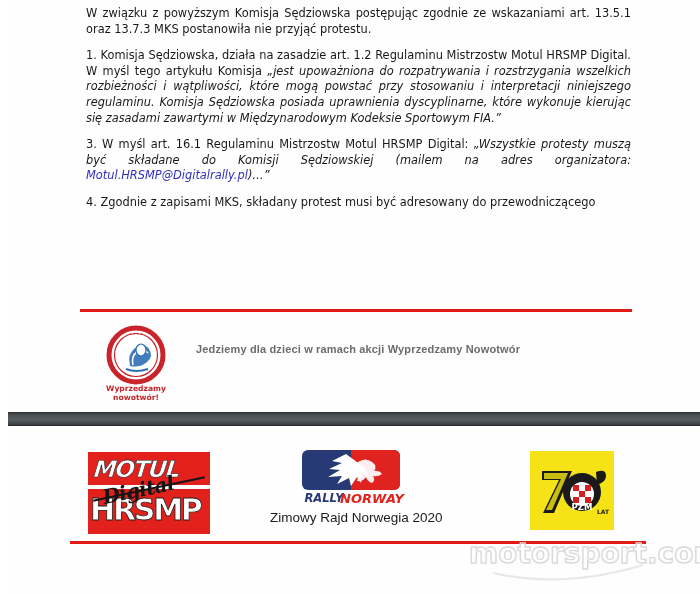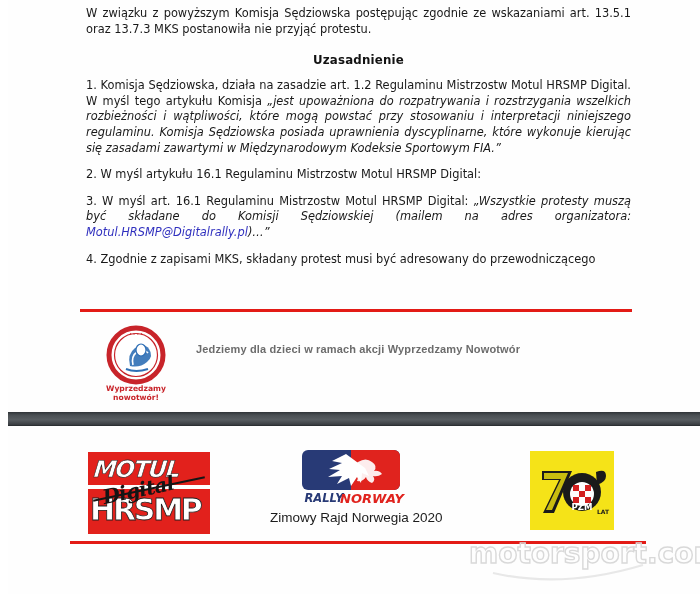--- a/index.html
+++ b/index.html
@@ -215,25 +215,23 @@
 <body>
 
 <div id="page">
 
   <div class="doc-page" id="doc-page-1">
 
     <div class="doc-body" style="top:6px;">
 
       <p class="para">W związku z powyższym Komisja Sędziowska postępując zgodnie ze wskazaniami art. 13.5.1 oraz 13.7.3 MKS postanowiła nie przyjąć protestu.</p>
 
-      <h2 class="heading-center">Uzasadnienie</h2>
 
       <p class="para"><span>1. Komisja Sędziowska, działa na zasadzie art. 1.2 Regulaminu Mistrzostw Motul HRSMP Digital. W myśl tego artykułu Komisja </span><span class="italic">„jest upoważniona do rozpatrywania i rozstrzygania wszelkich rozbieżności i wątpliwości, które mogą powstać przy stosowaniu i interpretacji niniejszego regulaminu. Komisja Sędziowska posiada uprawnienia dyscyplinarne, które wykonuje kierując się zasadami zawartymi w Międzynarodowym Kodeksie Sportowym FIA.”</span></p>
 
-      <p class="para">2. W myśl artykułu 16.1 Regulaminu Mistrzostw Motul HRSMP Digital:</p>
 
 
       <p class="para"><span>3.  W myśl art. 16.1 Regulaminu Mistrzostw Motul HRSMP Digital: </span><span class="italic">„Wszystkie protesty muszą być składane do Komisji Sędziowskiej (mailem na adres organizatora: </span><a class="email-link" href="#">Motul.HRSMP@Digitalrally.pl</a><span class="italic">)…”</span></p>
 
       <p class="para tight">4. Zgodnie z zapisami MKS, składany protest musi być adresowany do przewodniczącego</p>
     </div>
 
     <div class="red-rule" id="red-rule-1"></div>
 
     <div id="charity-strip">

